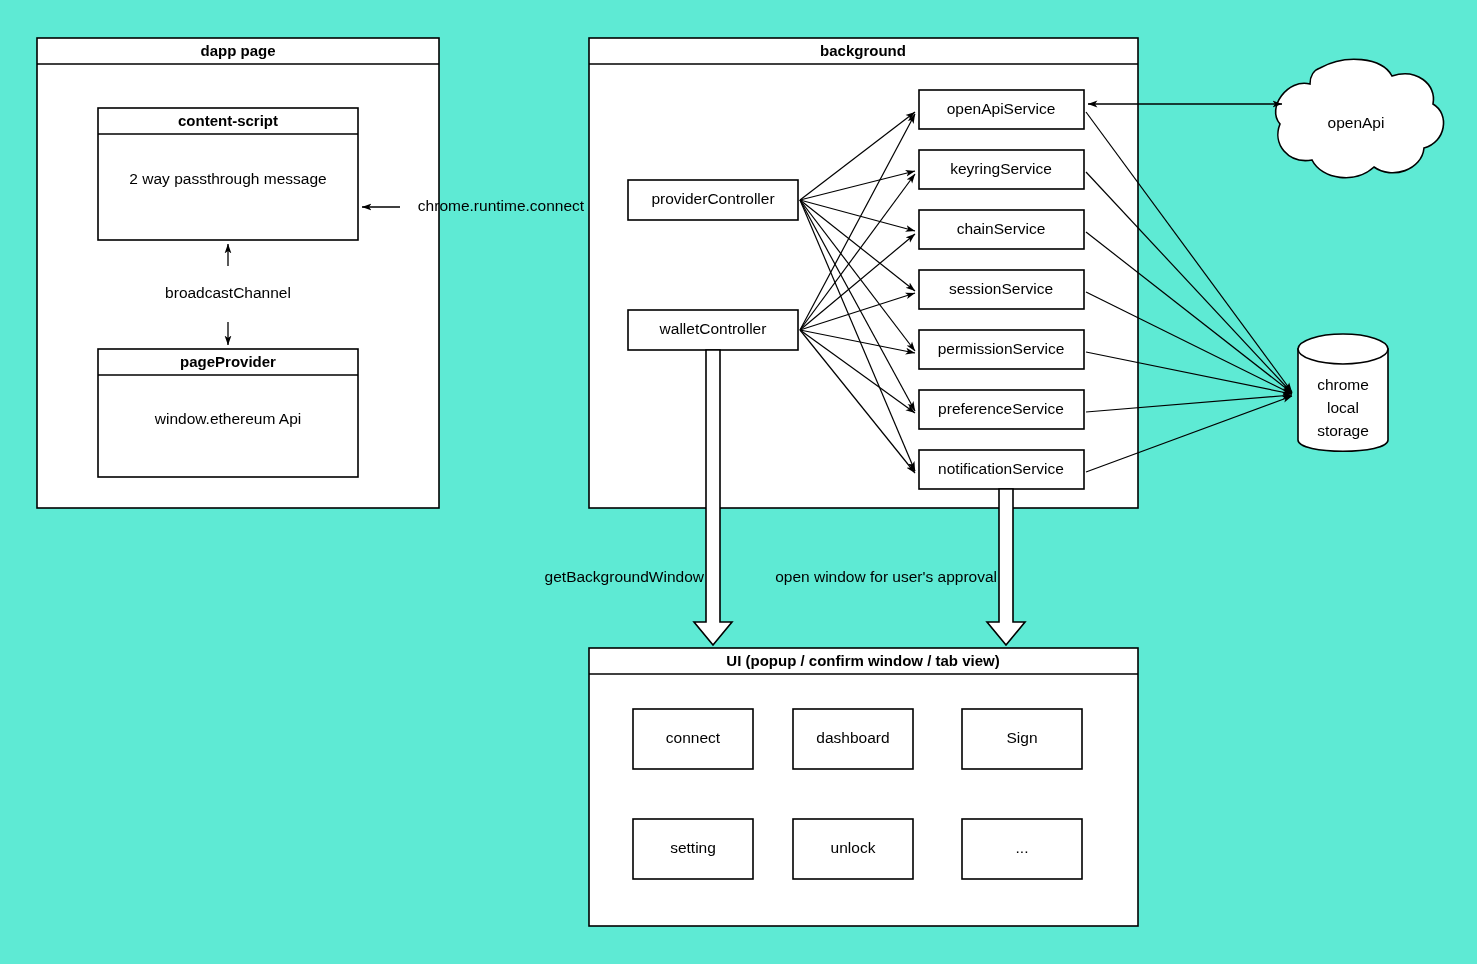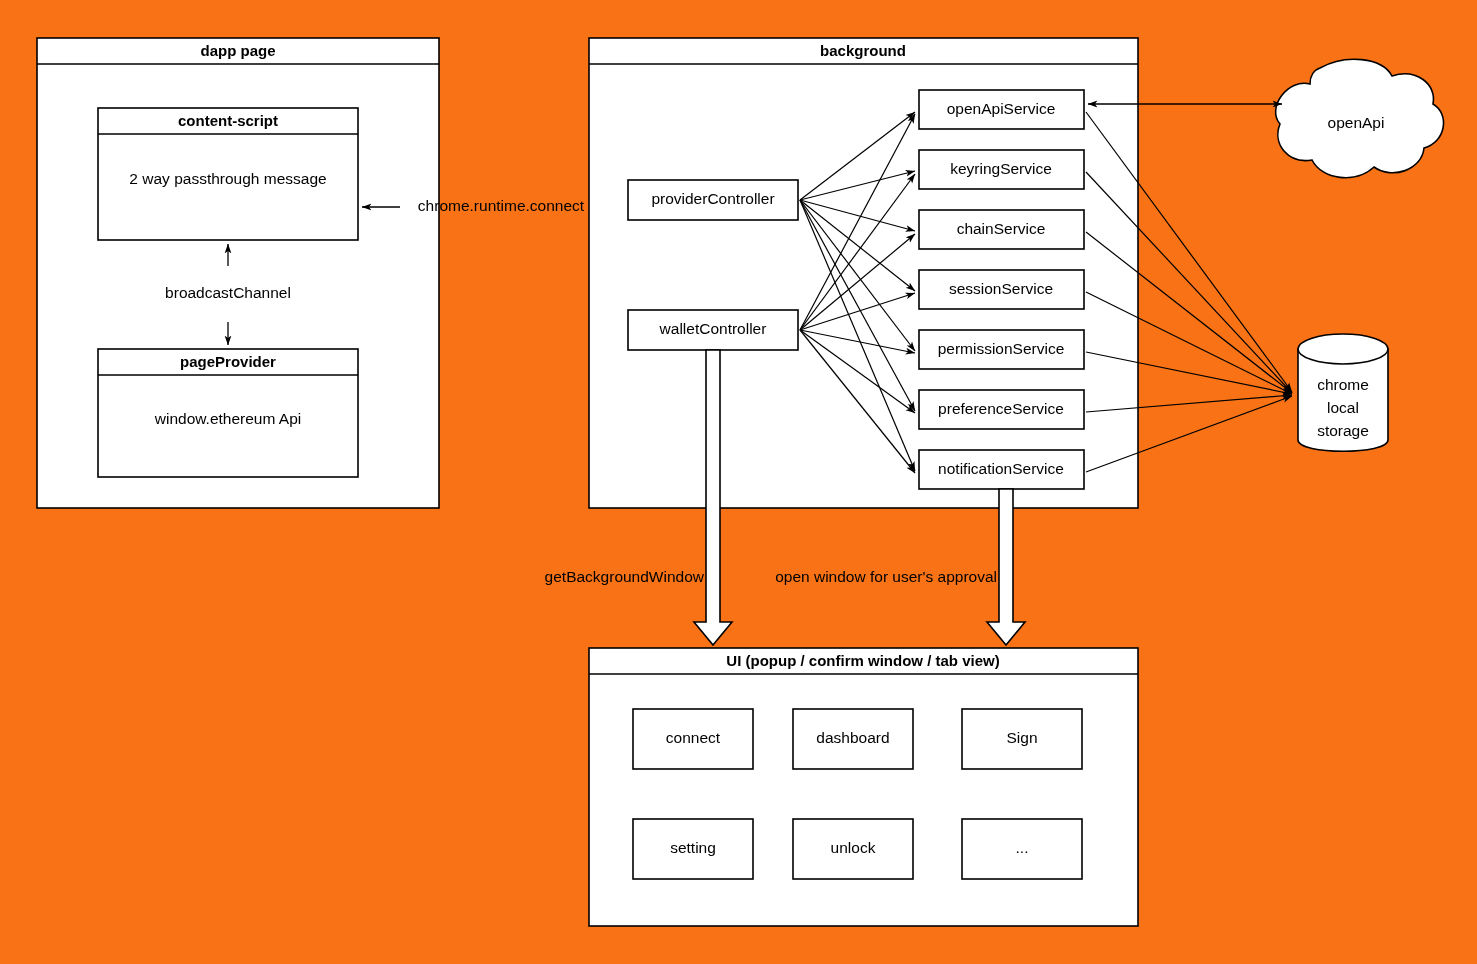--- a/index.html
+++ b/index.html
@@ -10,21 +10,21 @@
   }
   body {
     font-family: "Liberation Sans", "DejaVu Sans", sans-serif;
     color: #000000;
   }
   #canvas {
     position: relative;
     width: 1477px;
     height: 964px;
     overflow: hidden;
-    background: #f97316;
+    background: #5eead4;
   }
   svg.diagram {
     position: absolute;
     left: 0;
     top: 0;
     width: 1477px;
     height: 964px;
   }
   
   .shape {

